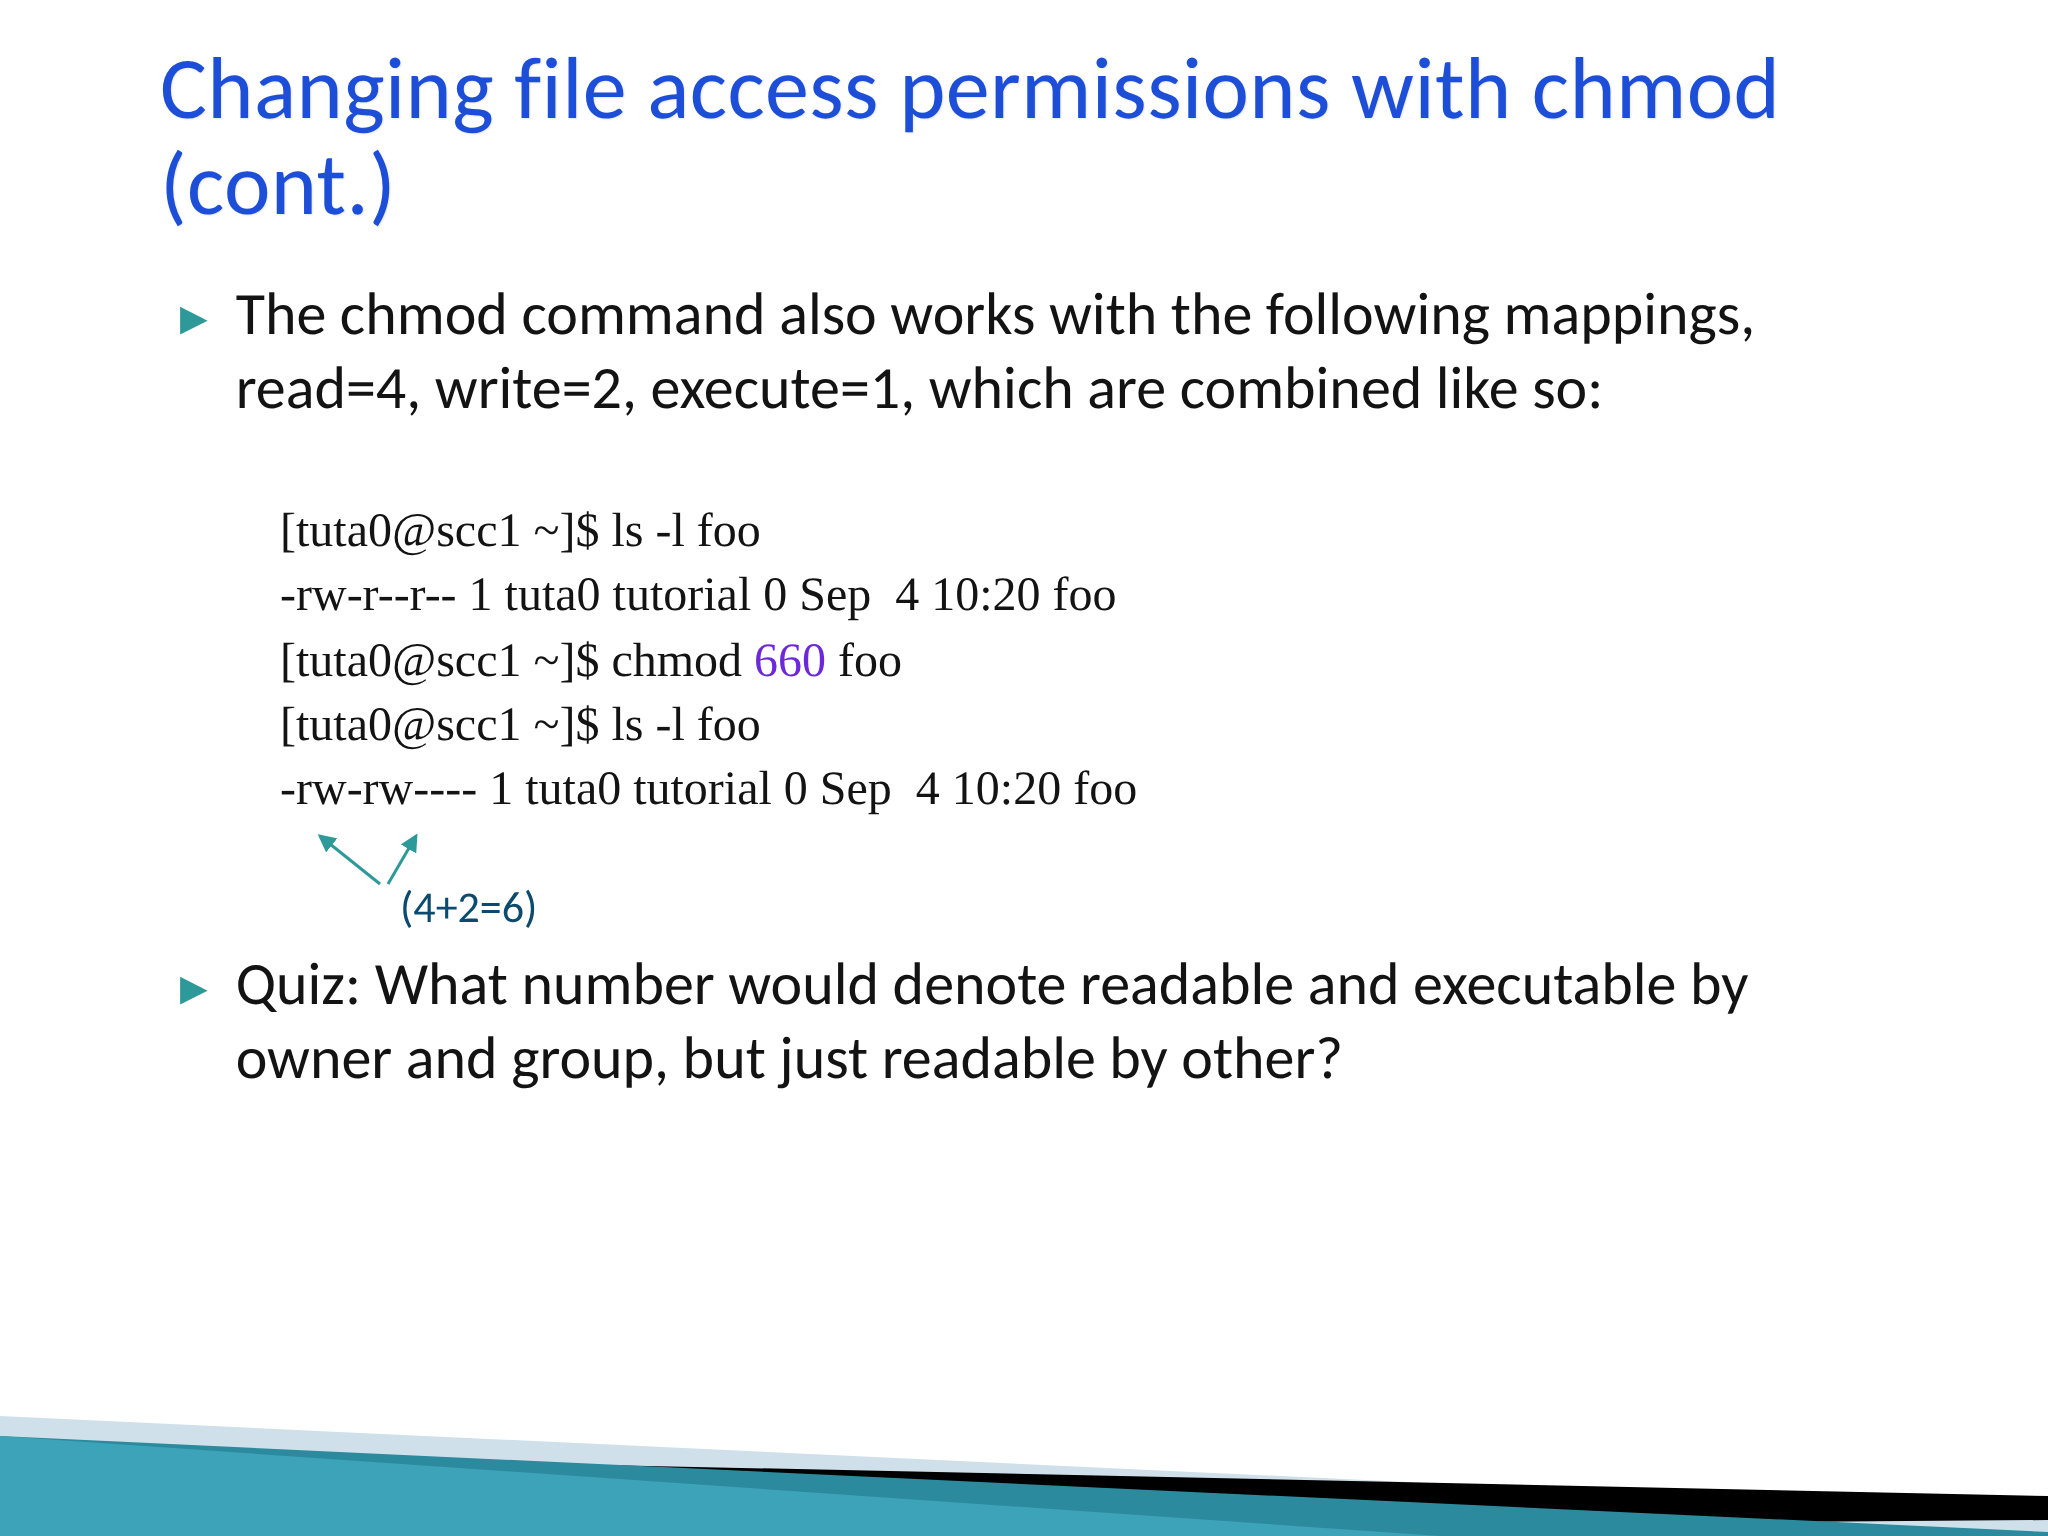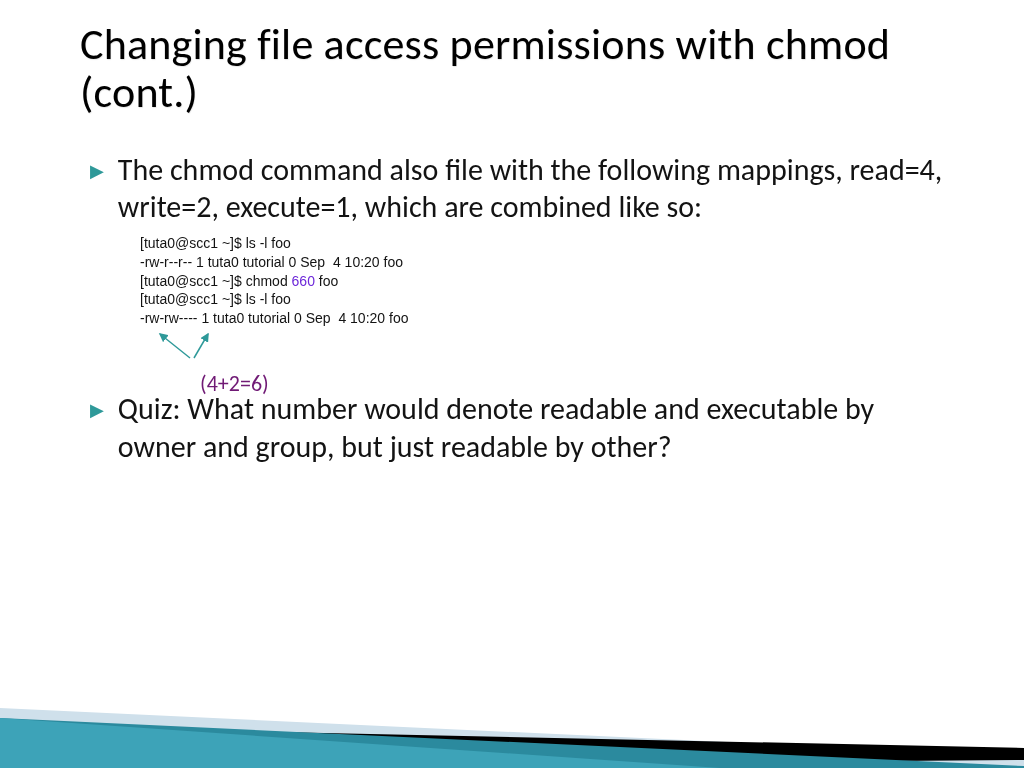--- a/index.html
+++ b/index.html
@@ -13,24 +13,24 @@
   }
   .slide {
     width: 100%;
     height: 100%;
     padding: 20px 80px 0 80px;
     position: relative;
   }
   .title {
     font-size: 44px;
     font-weight: 400;
-    color: #000000;
+    color: #1d4ed8;
     line-height: 1.1;
     letter-spacing: 0.2px;
-    margin-bottom: 34px;
+    margin-bottom: 22px;
     text-shadow: 0.5px 0.5px 1px rgba(0,0,0,0.1);
   }
   .body {
     padding-left: 10px;
   }
   .bullet-item {
     display: flex;
     align-items: flex-start;
     margin-bottom: 0;
   }
@@ -40,45 +40,45 @@
     margin-right: 14px;
     margin-top: 9px;
     flex-shrink: 0;
   }
   .bullet-text {
     font-size: 30px;
     color: #131313;
     line-height: 1.25;
   }
   .code-block {
-    margin: 8px 0 6px 50px;
-    font-size: 14px;
+    margin: 36px 0 6px 50px;
+    font-size: 24px;
     color: #131313;
     line-height: 1.35;
     white-space: pre;
-    font-family: Liberation Sans, sans-serif;
+    font-family: Liberation Serif, serif;
   }
   .code-line { display: block; }
   .green { color: #6d28d9; }
   .arrow-note {
     margin-left: 50px;
     position: relative;
     height: 50px;
   }
   .arrow-svg {
     position: absolute;
     left: 10px;
     top: -4px;
   }
   .note-text {
     position: absolute;
     left: 60px;
-    top: 36px;
+    top: 22px;
     font-size: 22px;
-    color: #701a75;
+    color: #0c4a6e;
   }
   .decor {
     position: absolute;
     bottom: 0;
     left: 0;
     width: 1024px;
     height: 120px;
     pointer-events: none;
   }
 </style>
@@ -86,21 +86,21 @@
 <body>
 
 <div class="slide">
 
   <h1 class="title">Changing file access permissions with chmod (cont.)</h1>
 
   <div class="body">
 
     <div class="bullet-item">
       <span class="bullet">▶</span>
-      <span class="bullet-text">The chmod command also file with the following mappings, read=4, write=2, execute=1, which are combined like so:</span>
+      <span class="bullet-text">The chmod command also works with the following mappings, read=4, write=2, execute=1, which are combined like so:</span>
     </div>
 
     <div class="code-block"><span class="code-line">[tuta0@scc1 ~]$ ls -l foo</span><span class="code-line">-rw-r--r-- 1 tuta0 tutorial 0 Sep  4 10:20 foo</span><span class="code-line"><span>[tuta0@scc1 ~]$ chmod </span><span class="green">660</span><span> foo</span></span><span class="code-line">[tuta0@scc1 ~]$ ls -l foo</span><span class="code-line">-rw-rw---- 1 tuta0 tutorial 0 Sep  4 10:20 foo</span></div>
 
     <div class="arrow-note">
       <svg class="arrow-svg" width="80" height="30">
         <defs>
           <marker id="ah" markerWidth="6" markerHeight="6" refX="5" refY="3" orient="auto">
             <path d="M0,0 L6,3 L0,6 Z" fill="#2e9999"></path>
           </marker>

